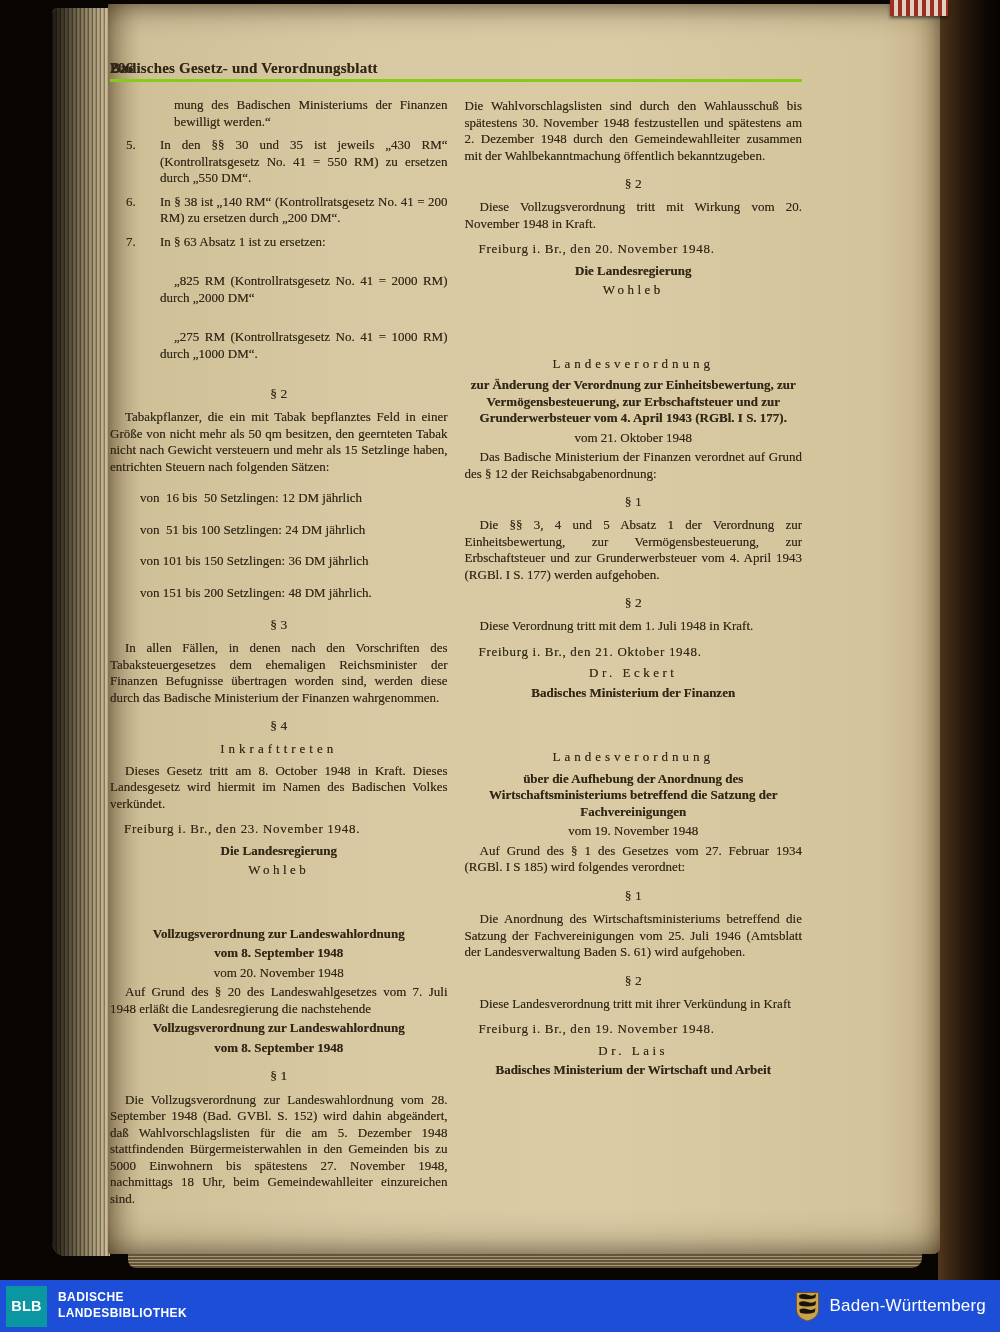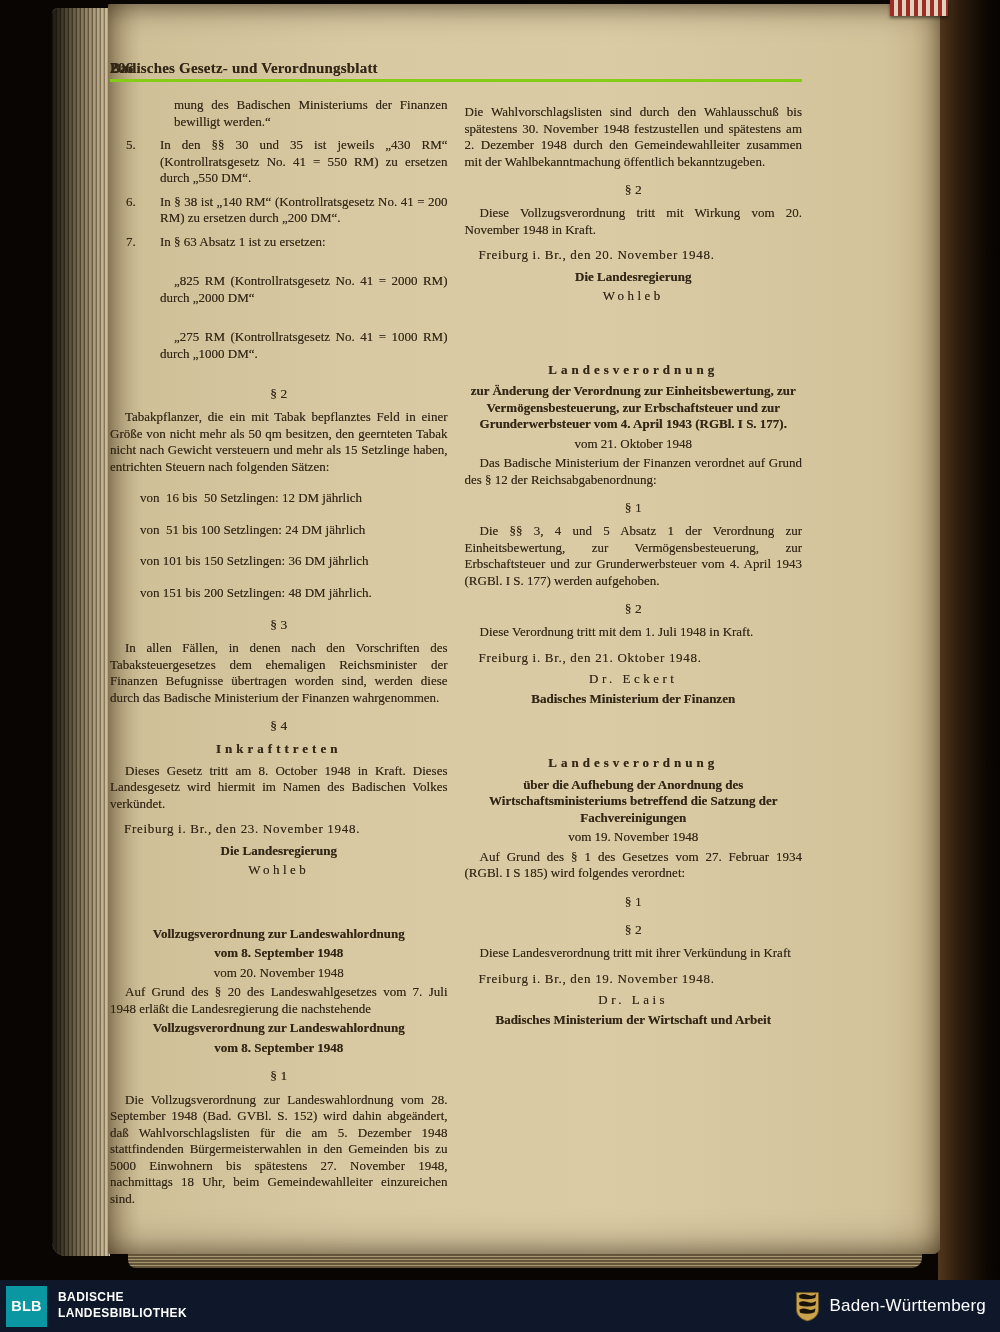--- a/index.html
+++ b/index.html
@@ -53,37 +53,37 @@
     text-shadow:0 0 .4px rgba(50,39,23,.55);
   }
   .hdr{position:relative;height:24px;border-bottom:3px solid #84cc16;}
   .hdr .pno{position:absolute;left:0;top:0;font-weight:bold;font-size:15.5px;}
   .hdr .title{position:absolute;left:0;right:0;top:1px;text-align:left;font-weight:bold;font-size:15px;letter-spacing:.2px;}
   .cols{display:flex;gap:17px;margin-top:13px;}
   .col{width:338px;}
 
   .blk{margin:2px 0;}
   .p{text-align:justify;text-indent:15px;margin:3px 0;}
-  .p0{text-align:justify;margin:9px 0;}
+  .p0{text-align:justify;margin:3px 0;}
   .cont{text-align:justify;padding-left:64px;margin:2px 0 4px;}
   .numitem{position:relative;padding-left:50px;text-align:justify;margin:7px 0;}
   .numitem .n{position:absolute;left:16px;}
   .sub{padding-left:50px;text-indent:14px;text-align:justify;margin:23px 0;}
   .rate{padding-left:30px;margin:15px 0;white-space:pre-wrap;}
   .section{text-align:center;margin:11px 0 7px;font-size:13.5px;}
   .h-bold{text-align:center;font-weight:bold;margin:3px 0;}
-  .h-sp{text-align:center;font-weight:bold;letter-spacing:4px;margin:7px 0 5px;}
+  .h-sp{text-align:center;font-weight:normal;letter-spacing:4px;margin:7px 0 5px;}
   .cline{text-align:center;margin:3px 0;}
   .date{text-indent:14px;letter-spacing:.7px;margin:9px 0 5px;}
   .sig{text-align:center;letter-spacing:3.5px;margin:2px 0;}
   .gap{margin:0;}
 
   
   .footer{
-    position:absolute;left:0;bottom:0;width:1000px;height:52px;background:#0f172a;
+    position:absolute;left:0;bottom:0;width:1000px;height:52px;background:#1d4ed8;
     display:flex;align-items:center;padding:0 14px 0 6px;color:#fff;
     font-family:"Liberation Sans","DejaVu Sans",sans-serif;
   }
   .blb{
     width:41px;height:41px;background:#0a97a2;flex:0 0 auto;
     display:flex;align-items:center;justify-content:center;
     font-weight:bold;font-size:14.5px;letter-spacing:.3px;
   }
   .libname{margin-left:11px;font-weight:bold;font-size:12px;line-height:1.3;letter-spacing:.4px;}
   .fspacer{flex:1;}
@@ -156,20 +156,21 @@
         <div class="blk p">Diese Verordnung tritt mit dem 1. Juli 1948 in Kraft.</div>
         <div class="blk date">Freiburg i. Br., den 21. Oktober 1948.</div>
         <div class="blk sig">Dr. Eckert</div>
         <div class="blk h-bold">Badisches Ministerium der Finanzen</div>
         <div class="blk gap" style="height: 38px;"></div>
         <div class="blk h-sp">Landesverordnung</div>
         <div class="blk h-bold">über die Aufhebung der Anordnung des Wirtschaftsministeriums betreffend die Satzung der Fachvereinigungen</div>
         <div class="blk cline">vom 19. November 1948</div>
         <div class="blk p">Auf Grund des § 1 des Gesetzes vom 27. Februar 1934 (RGBl. I S 185) wird folgendes verordnet:</div>
         <div class="blk section">§ 1</div>
+        <div class="blk p">Die Anordnung des Wirtschaftsministeriums betreffend die Satzung der Fachvereinigungen vom 25. Juli 1946 (Amtsblatt der Landesverwaltung Baden S. 61) wird aufgehoben.</div>
         <div class="blk section">§ 2</div>
         <div class="blk p">Diese Landesverordnung tritt mit ihrer Verkündung in Kraft</div>
         <div class="blk date">Freiburg i. Br., den 19. November 1948.</div>
         <div class="blk sig">Dr. Lais</div>
         <div class="blk h-bold">Badisches Ministerium der Wirtschaft und Arbeit</div>
       </div>
   </div>
 </div>
 
 <footer class="footer">

